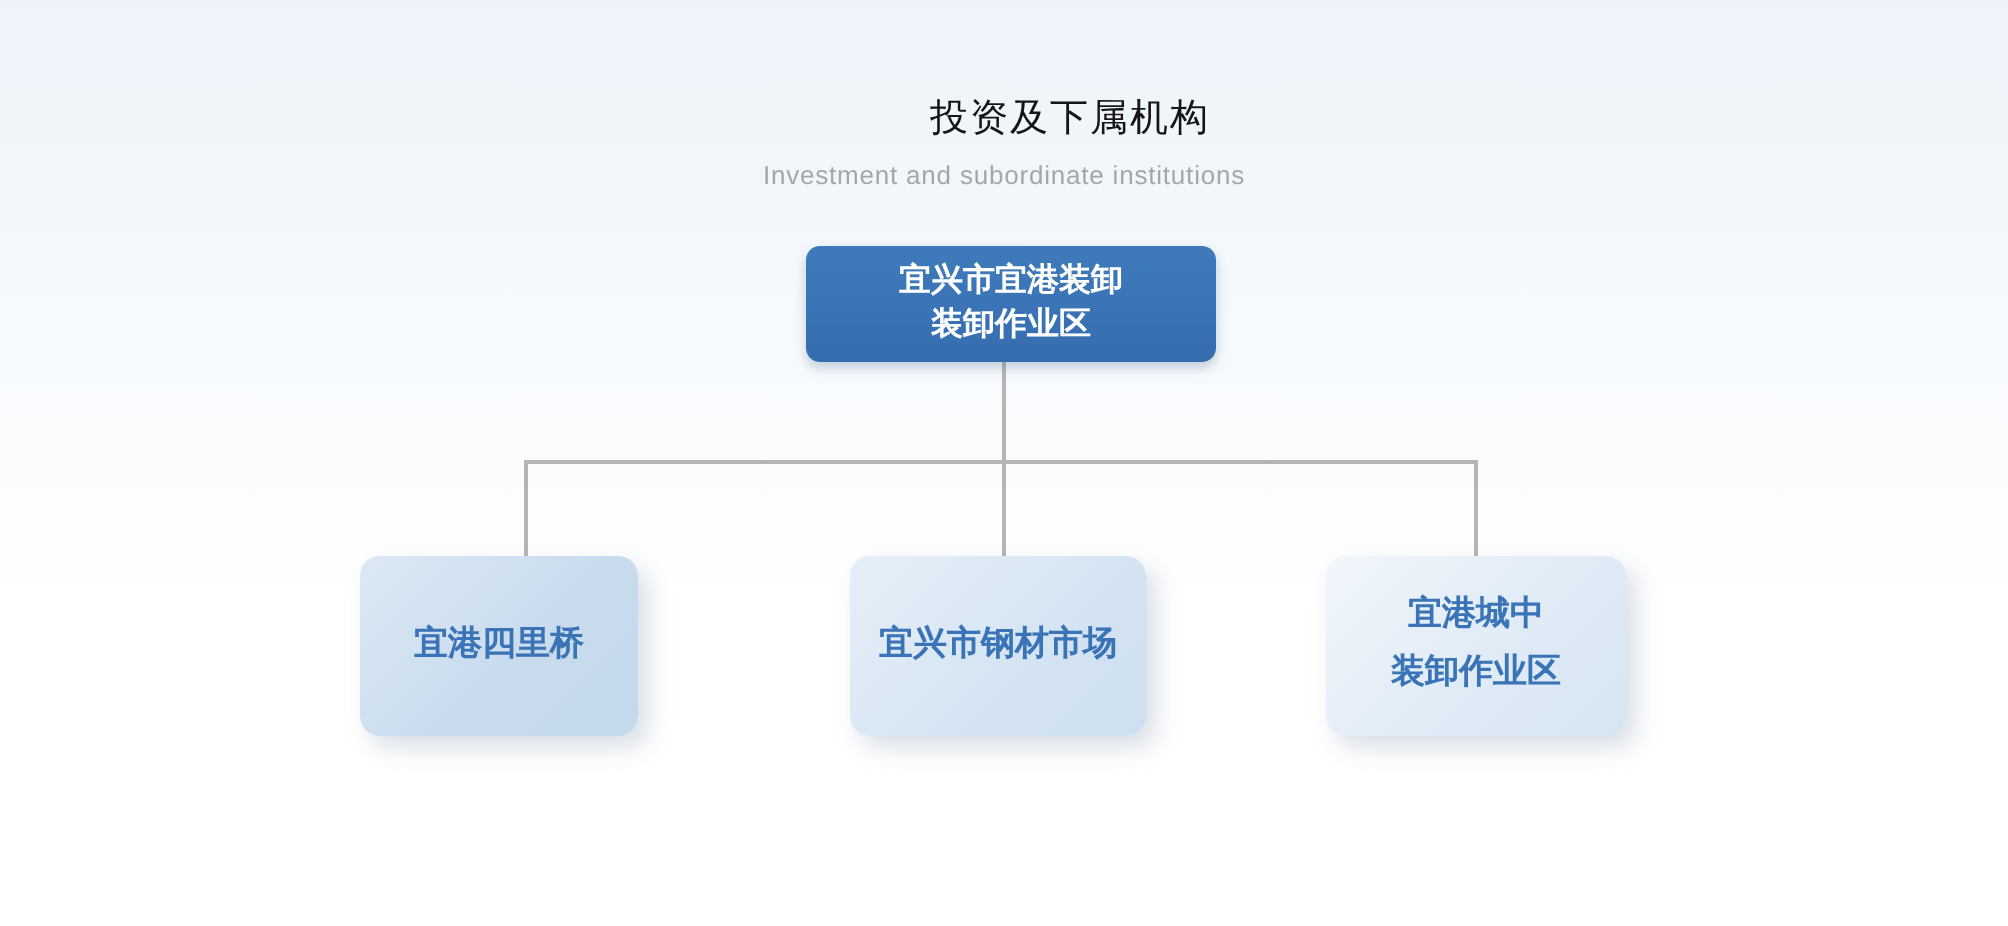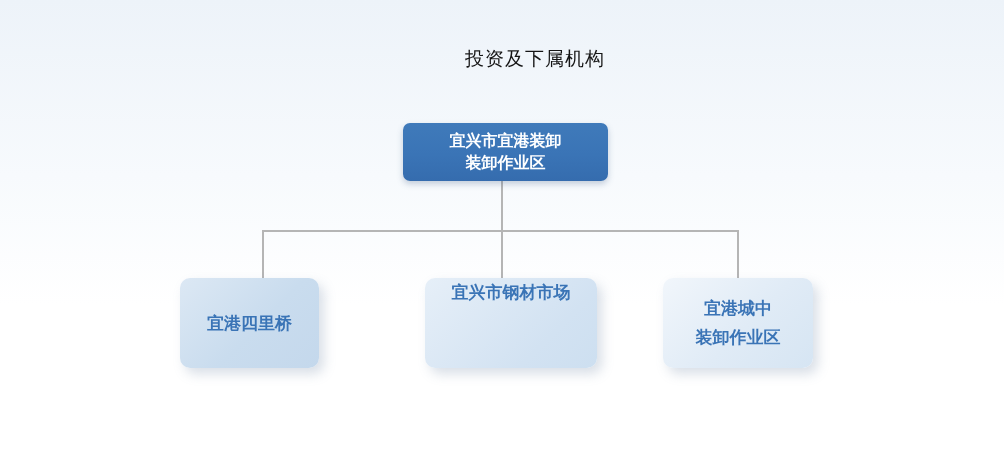--- a/index.html
+++ b/index.html
@@ -38,20 +38,21 @@
     color: #a3a7ab;
   }
   .node {
     position: absolute;
     display: flex;
     flex-direction: column;
     align-items: center;
     justify-content: center;
     text-align: center;
     box-sizing: border-box;
+    font-family: Liberation Mono, monospace;
   }
   .root-node {
     left: 403px;
     top: 123px;
     width: 205px;
     height: 58px;
     border-radius: 7px;
     background: linear-gradient(180deg, #3f7aba 0%, #3a74b6 55%, #356cae 100%);
     color: #ffffff;
     font-size: 16px;
@@ -69,23 +70,22 @@
     line-height: 29px;
     box-shadow: 5px 6px 12px rgba(120, 140, 170, 0.28);
   }
   .child-1 {
     left: 180px;
     width: 139px;
     background: linear-gradient(135deg, #dce8f4 0%, #c9dcee 55%, #c4d8ec 100%);
   }
   .child-2 {
     left: 425px;
-    width: 172px;
+    width: 148px;
     background: linear-gradient(135deg, #e6eff8 0%, #d2e2f2 70%, #cddff0 100%);
-    justify-content: space-between;
   }
   .child-3 {
     left: 663px;
     width: 150px;
     background: linear-gradient(135deg, #f1f6fb 0%, #e0ebf6 55%, #d6e5f3 100%);
   }
   .line {
     position: absolute;
     background: #b5b5b5;
   }
@@ -96,20 +96,21 @@
   .v-left  { left: 262px; top: 230px; height: 48px; }
   .v-mid   { left: 501px; top: 230px; height: 48px; }
   .v-right { left: 737px; top: 230px; height: 48px; }
 </style>
 </head>
 <body>
 
 <div class="page">
 
   <div class="title">投资及下属机构</div>
+  <div class="subtitle">Investment and subordinate institutions</div>
 
   <div class="line line-v v-root"></div>
   <div class="line line-h h-main"></div>
   <div class="line line-v v-left"></div>
   <div class="line line-v v-mid"></div>
   <div class="line line-v v-right"></div>
 
   <div class="node root-node">
     <span>宜兴市宜港装卸</span>
     <span>装卸作业区</span>

